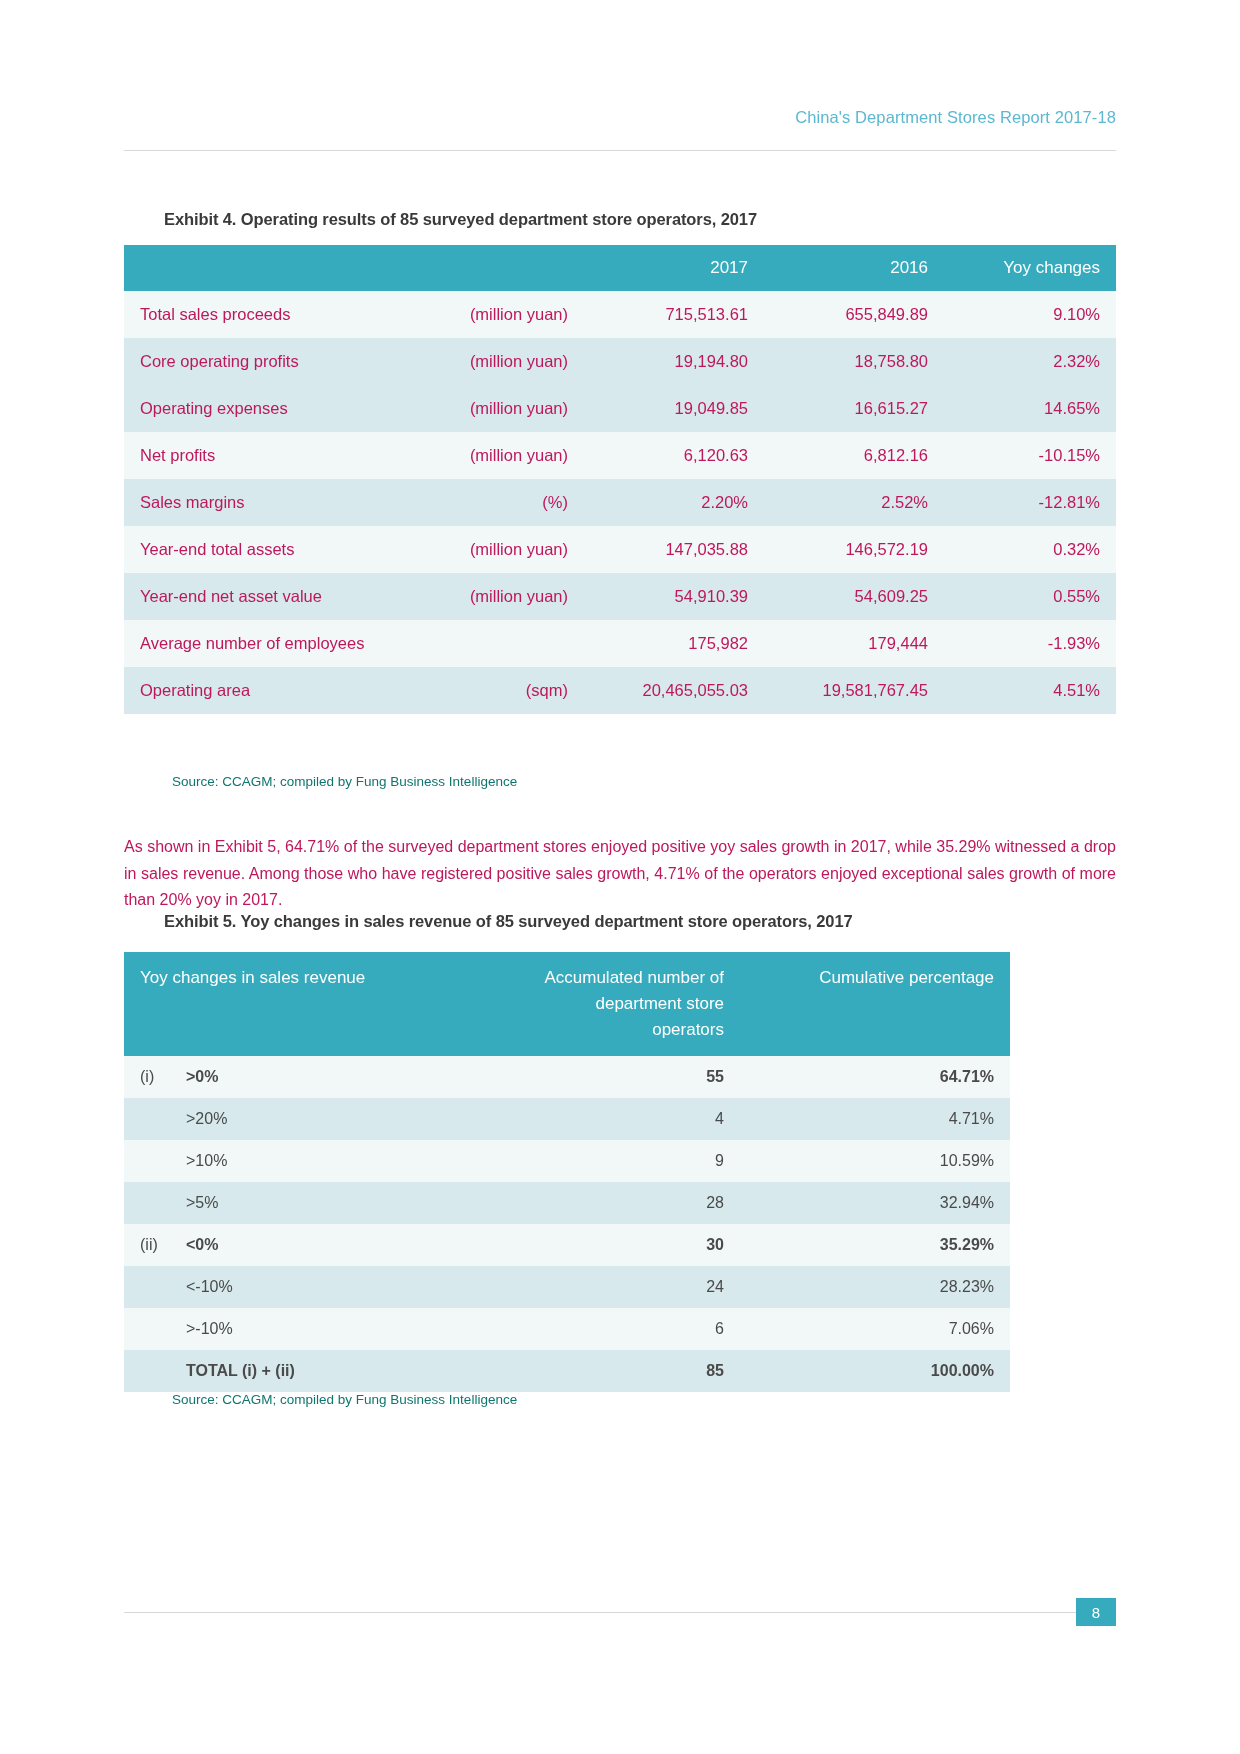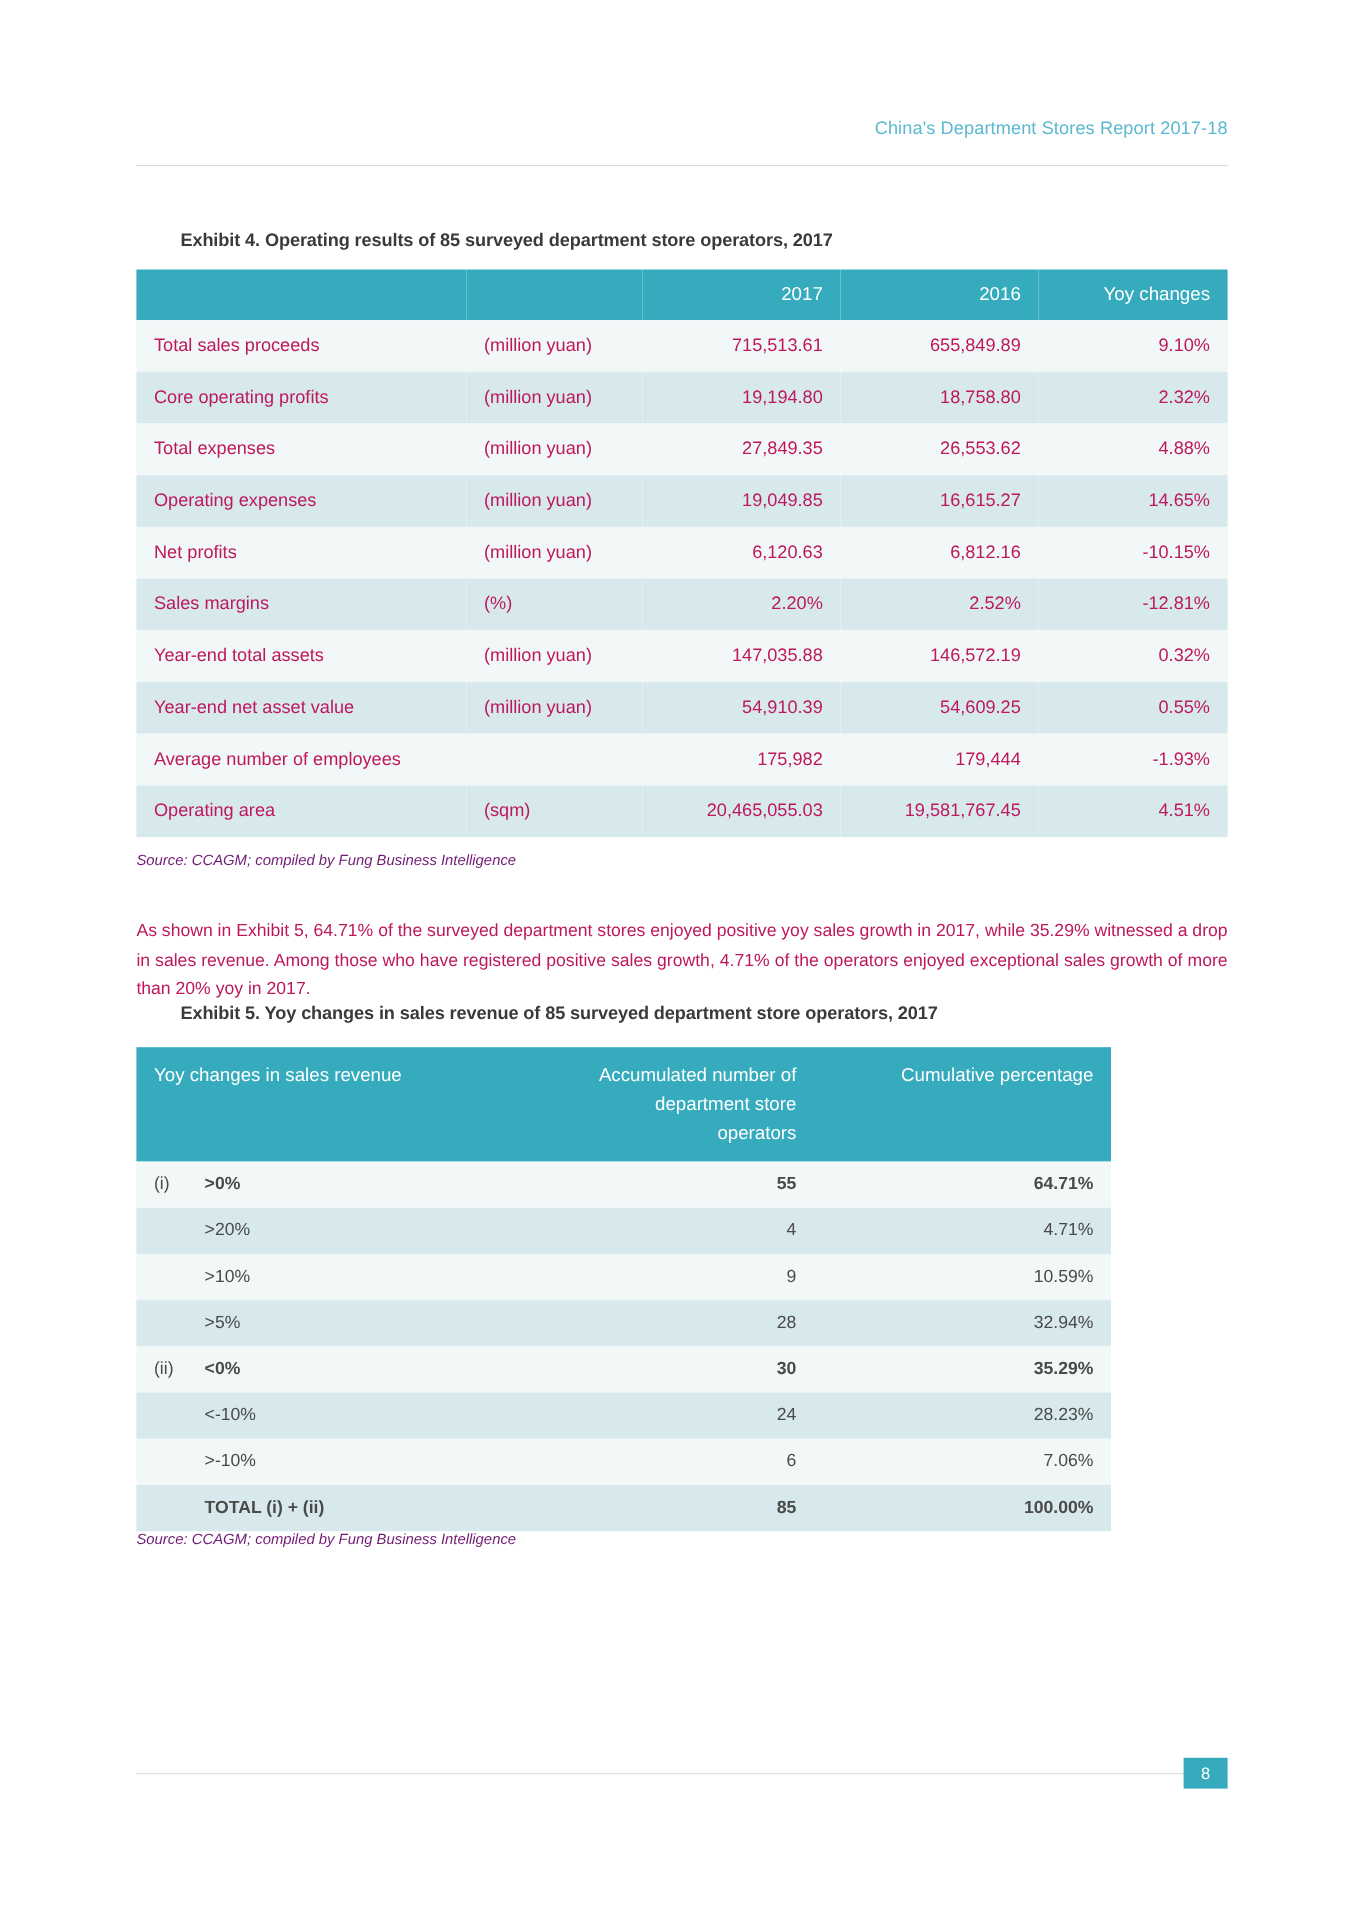--- a/index.html
+++ b/index.html
@@ -58,22 +58,22 @@
     font-weight: bold;
     color: #3a3a3a;
     letter-spacing: -0.1px;
     margin-left: 40px;
   }
   #exhibit4-title { position: absolute; top: 210px; left: 0; }
   #exhibit5-title { position: absolute; top: 912px; left: 0; }
 
   .source-note {
     font-size: 13.5px;
-    font-style: italic;
-    color: #701a75;
+    color: #0f766e;
+    margin-left: 48px;
   }
   #source4 { position: absolute; top: 774px; left: 0; }
   #source5 { position: absolute; top: 1392px; left: 0; }
 
   .body-para {
     position: absolute;
     top: 818px;
     left: 0;
     width: 992px;
     font-size: 16px;
@@ -119,21 +119,21 @@
   .tbl5 td {
     font-size: 16px;
     color: #4a4a4a;
     padding: 11px 16px;
     height: 20px;
   }
   .row-odd  { background: #f2f7f8; }
   .row-even { background: #d7e9ec; }
 
   .c-label { text-align: left; }
-  .c-unit  { text-align: left; }
+  .c-unit  { text-align: right; }
   .c-num   { text-align: right; margin-top: 44px; }
 
   .tbl4 col.col-label { width: 300px; }
   .tbl4 col.col-unit  { width: 160px; }
   .tbl4 col.col-2017  { width: 180px; }
   .tbl4 col.col-2016  { width: 180px; }
   .tbl4 col.col-yoy   { width: 172px; }
 
   .tbl5 col.col-rn    { width: 46px; }
   .tbl5 col.col-cat   { width: 340px; }
@@ -206,27 +206,20 @@
           <td class="c-num">655,849.89</td>
           <td class="c-num">9.10%</td>
         </tr>
         <tr class="row-even">
           <td class="c-label">Core operating profits</td>
           <td class="c-unit">(million yuan)</td>
           <td class="c-num">19,194.80</td>
           <td class="c-num">18,758.80</td>
           <td class="c-num">2.32%</td>
         </tr>
-        <tr class="row-odd">
-          <td class="c-label">Total expenses</td>
-          <td class="c-unit">(million yuan)</td>
-          <td class="c-num">27,849.35</td>
-          <td class="c-num">26,553.62</td>
-          <td class="c-num">4.88%</td>
-        </tr>
         <tr class="row-even">
           <td class="c-label">Operating expenses</td>
           <td class="c-unit">(million yuan)</td>
           <td class="c-num">19,049.85</td>
           <td class="c-num">16,615.27</td>
           <td class="c-num">14.65%</td>
         </tr>
         <tr class="row-odd">
           <td class="c-label">Net profits</td>
           <td class="c-unit">(million yuan)</td>

